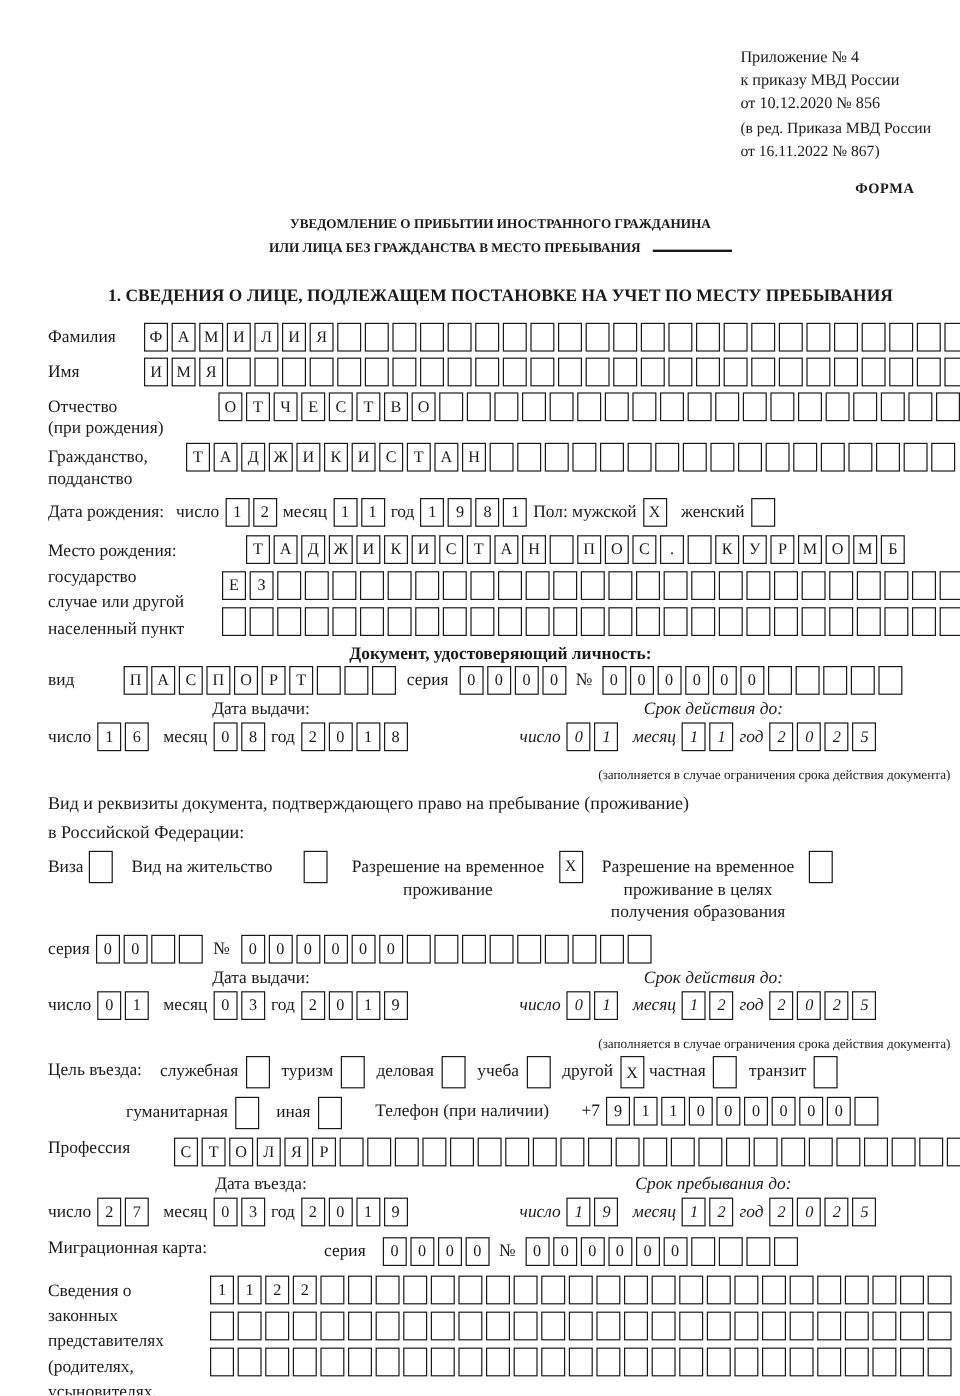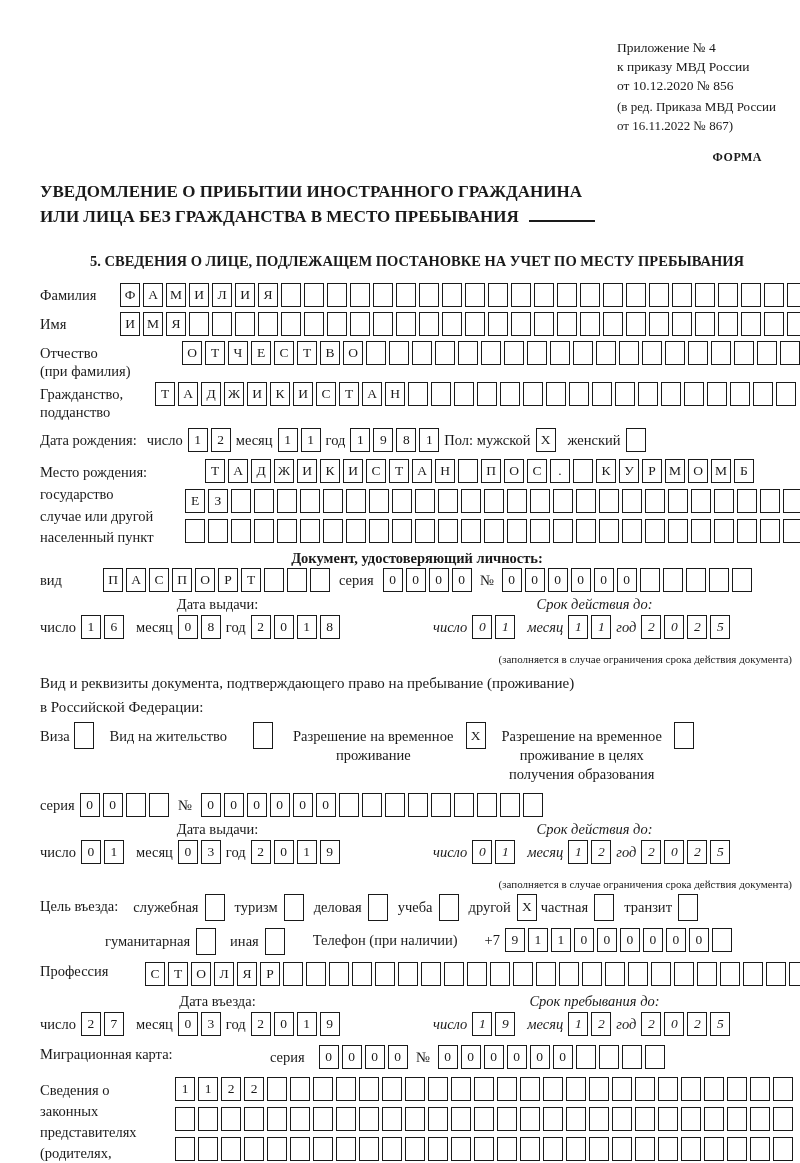--- a/index.html
+++ b/index.html
@@ -12,21 +12,21 @@
     font-size:14.5px;
     overflow:hidden;
     box-sizing:border-box;
     padding:38px 6px 0 40px;
   }
   
   .hdr{width:195px;margin-left:577px;font-size:13.5px;line-height:1.42;}
   .hdr .ed{margin-top:3px;font-size:13px;}
   .forma{text-align:right;padding-right:32px;font-weight:bold;font-size:12px;margin-top:15px;letter-spacing:.5px;}
   
-  .title{text-align:left;font-weight:bold;font-size:17px;line-height:1.45;margin-top:15px;}
+  .title{text-align:center;font-weight:bold;font-size:11px;line-height:1.45;margin-top:15px;}
   .underline{display:inline-block;width:66px;border-bottom:2px solid #1a1a1a;height:12px;margin-left:10px;}
   .s1{ text-align:center;font-weight:bold;font-size:14.5px;margin-top:23px;}
   
   .rows{margin-top:13px;}
   .row{display:flex;align-items:flex-start;margin-bottom:5px;}
   .row.center{align-items:flex-start;margin-bottom:5px;}
   .lbl{flex:none;padding-top:3px;line-height:1.25;}
   .boxrow{display:inline-flex;gap:3px;flex:none;}
   .cell{
     width:20px;height:24px;box-sizing:border-box;
@@ -74,21 +74,21 @@
     </div>
   </div>
 
   <div class="forma">ФОРМА</div>
 
   <div class="title">
     <div>УВЕДОМЛЕНИЕ О ПРИБЫТИИ ИНОСТРАННОГО ГРАЖДАНИНА</div>
     <div><span>ИЛИ ЛИЦА БЕЗ ГРАЖДАНСТВА В МЕСТО ПРЕБЫВАНИЯ</span><span class="underline"></span></div>
   </div>
 
-  <div class="s1">5. СВЕДЕНИЯ О ЛИЦЕ, ПОДЛЕЖАЩЕМ ПОСТАНОВКЕ НА УЧЕТ ПО МЕСТУ ПРЕБЫВАНИЯ</div>
+  <div class="s1">1. СВЕДЕНИЯ О ЛИЦЕ, ПОДЛЕЖАЩЕМ ПОСТАНОВКЕ НА УЧЕТ ПО МЕСТУ ПРЕБЫВАНИЯ</div>
 
   <div class="rows">
 
     <div class="row center">
       <div class="lbl" style="width:80px">Фамилия</div>
       <div class="boxrow">
           <span class="cell">Ф</span>
           <span class="cell">А</span>
           <span class="cell">М</span>
           <span class="cell">И</span>
@@ -153,21 +153,21 @@
           <span class="cell"></span>
           <span class="cell"></span>
           <span class="cell"></span>
           <span class="cell"></span>
         </div>
     </div>
 
     <div class="row" style="margin-bottom:2px">
       <div class="lbl" style="width:142px">
         <div>Отчество</div>
-        <div>(при фамилия)</div>
+        <div>(при рождения)</div>
       </div>
       <div class="boxrow">
           <span class="cell">О</span>
           <span class="cell">Т</span>
           <span class="cell">Ч</span>
           <span class="cell">Е</span>
           <span class="cell">С</span>
           <span class="cell">Т</span>
           <span class="cell">В</span>
           <span class="cell">О</span>

